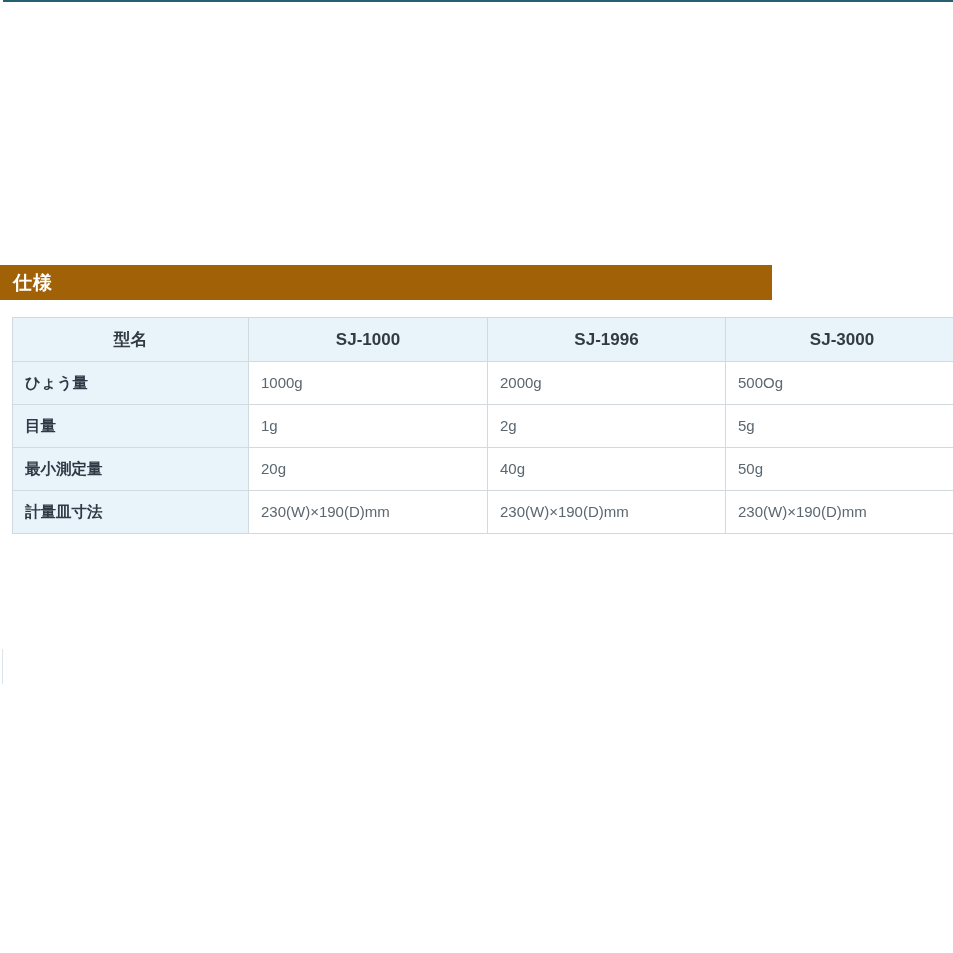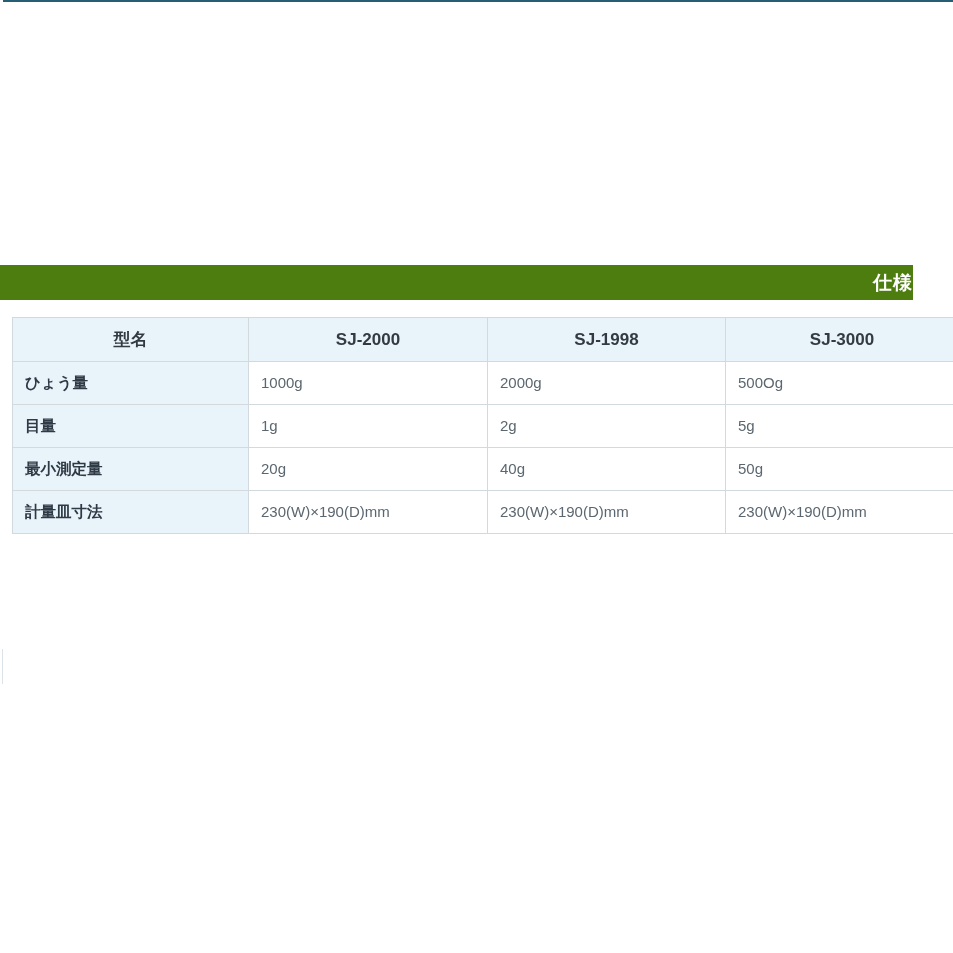--- a/index.html
+++ b/index.html
@@ -20,28 +20,27 @@
     top: 0;
     left: 3px;
     right: 0;
     height: 2px;
     background: #265e74;
   }
   .section-bar {
     position: absolute;
     top: 265px;
     left: 0;
-    width: 913px;
+    width: 772px;
     height: 35px;
-    background: #4d7c0f;
+    background: #a16207;
     box-sizing: border-box;
     display: flex;
     align-items: center;
     padding-left: 13px;
-    justify-content: flex-end;
   }
   .section-bar .section-title {
     color: #ffffff;
     font-size: 19px;
     font-weight: bold;
     letter-spacing: 1px;
   }
   table.spec-table {
     position: absolute;
     top: 317px;
@@ -110,22 +109,22 @@
   <table class="spec-table">
     <colgroup>
       <col class="c0">
         <col class="c1">
         <col class="c2">
         <col class="c3">
     </colgroup>
     <thead>
       <tr>
         <th>型名</th>
-        <th>SJ-2000</th>
-        <th>SJ-1998</th>
+        <th>SJ-1000</th>
+        <th>SJ-1996</th>
         <th>SJ-3000</th>
       </tr>
     </thead>
     <tbody>
       <tr>
         <th>ひょう量</th>
         <td>1000g</td>
         <td>2000g</td>
         <td>500Og</td>
       </tr>

